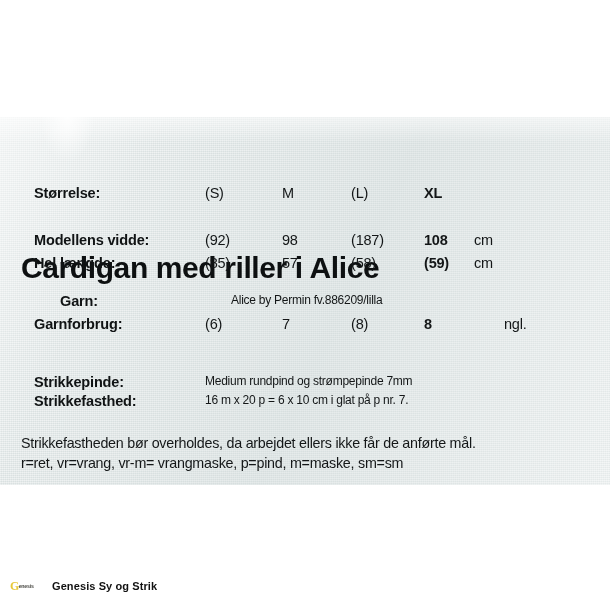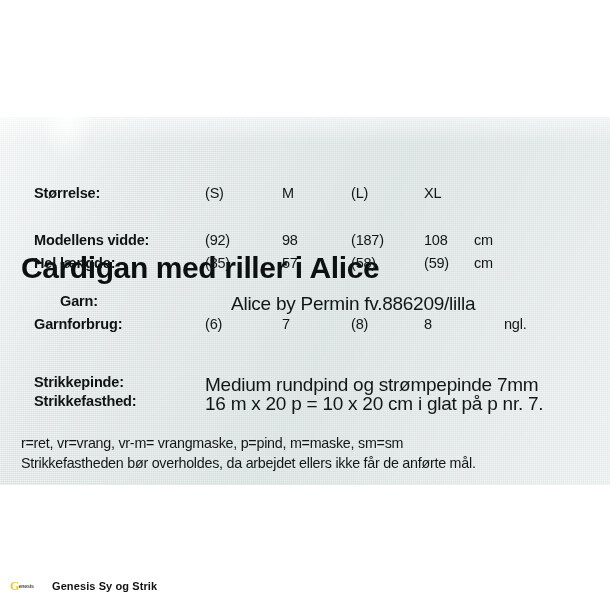--- a/index.html
+++ b/index.html
@@ -84,27 +84,27 @@
     position: absolute;
     top: 0;
     font-size: 14.5px;
     letter-spacing: -0.2px;
     color: #131617;
     text-align: left;
   }
   .c0 { left: 193px; }
   .c1 { left: 270px; }
   .c2 { left: 339px; }
-  .c3 { left: 412px; }
+  .c3 { left: 412px; font-weight: bold; }
   .cu { left: 462px; }
   .val {
     position: absolute;
     left: 193px;
     top: 0;
-    font-size: 19px;
+    font-size: 12px;
     letter-spacing: -0.25px;
     color: #131617;
   }
 
   
   .note {
     position: absolute;
     left: 21px;
     top: 433px;
     width: 565px;
@@ -205,28 +205,28 @@
       <span class="cell" style="left:464px;margin-left:28px;">ngl.</span>
     </div>
 
     <div class="row" style="top:237px;margin-top:20px;">
       <span class="lbl">Strikkepinde:</span>
       <span class="val">Medium rundpind og strømpepinde 7mm</span>
     </div>
 
     <div class="row" style="top:276px;">
       <span class="lbl">Strikkefasthed:</span>
-      <span class="val">16 m x 20 p = 10 x 20 cm i glat på p nr. 7.</span>
+      <span class="val">16 m x 20 p = 6 x 10 cm i glat på p nr. 7.</span>
     </div>
 
   </div>
 
   <div class="note">
+    <div>Strikkefastheden bør overholdes, da arbejdet ellers ikke får de anførte mål.</div>
     <div>r=ret, vr=vrang, vr-m= vrangmaske, p=pind, m=maske, sm=sm</div>
-    <div>Strikkefastheden bør overholdes, da arbejdet ellers ikke får de anførte mål.</div>
   </div>
 
   <div class="footer">
     <span class="logo-mark">
       <span class="logo-g">G</span>
       <span class="logo-word">enesis</span>
     </span>
     <span class="brand">Genesis Sy og Strik</span>
   </div>
 

